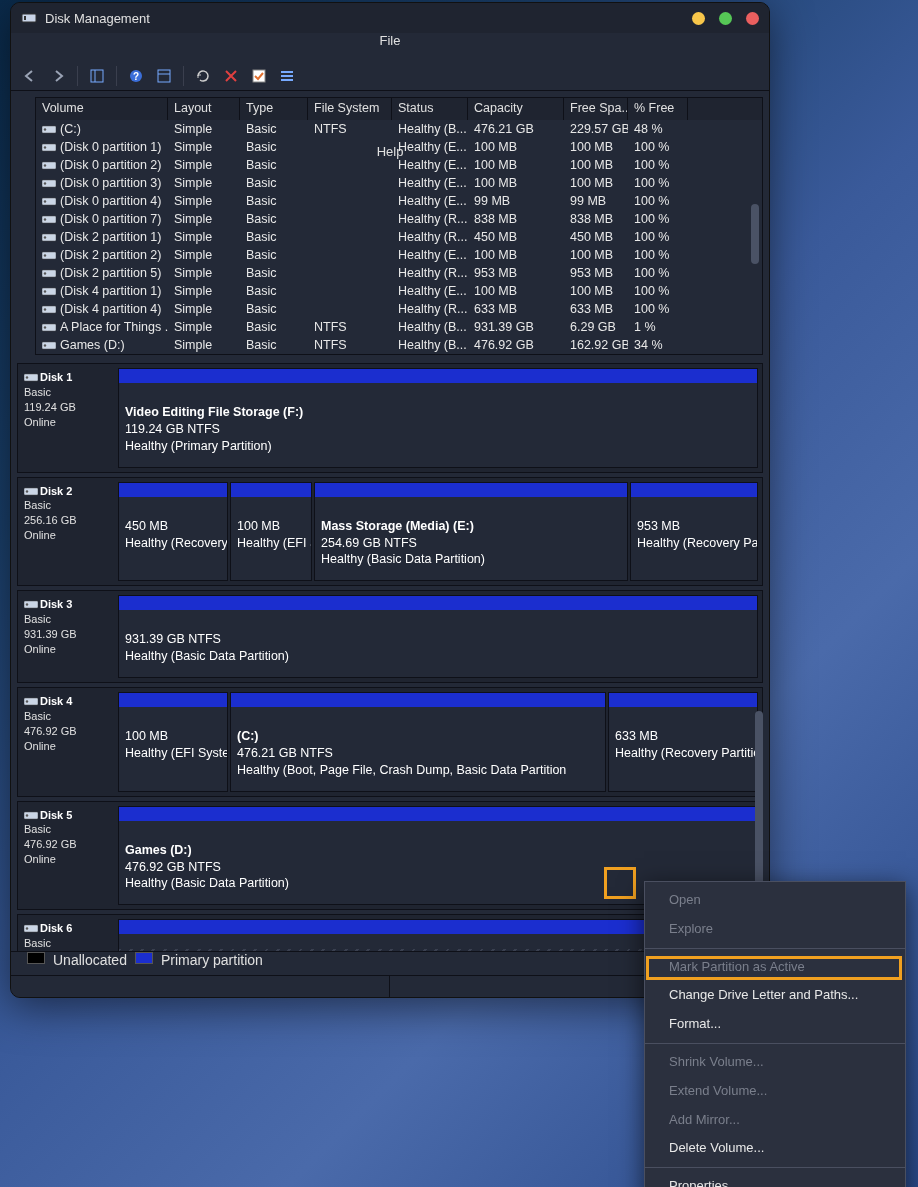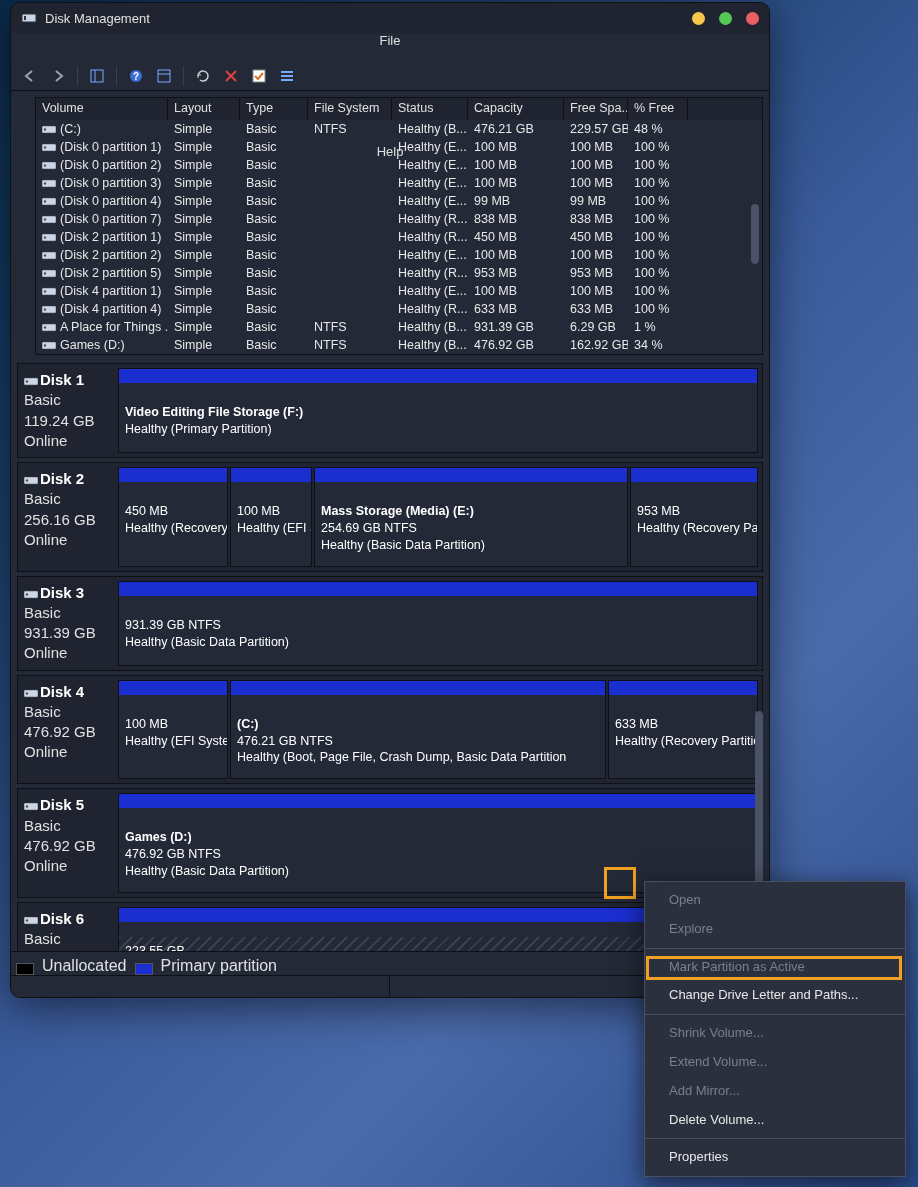--- a/index.html
+++ b/index.html
@@ -55,38 +55,38 @@
     color:#e0e0e0; overflow:hidden; white-space:nowrap;
   }
   .vtrow { display:flex; height:18px; align-items:center; }
   .vtrow .cell { padding:1px 6px; font-size:12.5px; color:#e8e8e8; overflow:hidden; white-space:nowrap; }
   .drive-ico{display:inline-block;width:14px;height:10px;margin-right:4px;position:relative;top:1px;}
   .drive-ico svg{width:14px;height:10px;}
   .c0{width:132px}.c1{width:72px}.c2{width:68px}.c3{width:84px}.c4{width:76px}.c5{width:96px}.c6{width:64px}.c7{width:60px}
   
   .diskarea{flex:1;padding:2px 6px 2px 6px;overflow:hidden;position:relative;}
   .diskrow{display:flex;margin-bottom:4px;border:1px solid #0e1018;background:#1f2430;}
-  .diskinfo{width:100px;padding:6px 6px;font-size:15px;line-height:1.35;}
+  .diskinfo{width:100px;padding:6px 6px;font-size:11px;line-height:1.35;}
   .diskinfo .dname{font-weight:600;color:#fff;}
   .diskinfo .dico{display:inline-block;width:14px;height:10px;margin-right:2px;position:relative;top:1px;}
   .partwrap{flex:1;display:flex;gap:2px;padding:4px 4px 4px 0;}
   .part{
     border:1px solid #0e1018;background:#232937;
     display:flex;flex-direction:column;min-width:0;gap:15px;
   }
   .part .pbar{height:14px;background:#1b2ecf;}
   .part .pbody{padding:6px 6px 12px 6px;font-size:12.5px;line-height:1.35;color:#fff;overflow:hidden;white-space:nowrap;}
   .part .pbody .pname{font-weight:600;}
   .part.hatched .pbody{
     background-image:repeating-linear-gradient(135deg,#3a4050 0,#3a4050 2px,transparent 2px,transparent 8px);
     height:70px;
   }
   .legend{
-    height:24px;display:flex;align-items:flex-end;gap:8px;padding:0 5px;
-    border-top:1px solid #0e1018;font-size:16px;
+    height:24px;display:flex;align-items:flex-start;gap:8px;padding:0 16px;
+    border-top:1px solid #0e1018;font-size:14px;
   }
   .lg-swatch{width:18px;height:12px;border:1px solid #555;}
   .lg-unalloc{background:#000;}
   .lg-primary{background:#1b2ecf;}
   .statusbar{height:22px;border-top:1px solid #0e1018;background:#232937;display:flex;}
   .statusbar>div{border-right:1px solid #0e1018;flex:1;}
   .scrollthumb{position:absolute;right:0;top:106px;height:60px;width:8px;background:#4a5265;border-radius:4px;margin-right:3px;}
   .scrolltrack2{position:absolute;right:6px;top:340px;bottom:30px;width:14px;}
   .scrollthumb2{position:absolute;right:0;top:10px;height:260px;width:8px;background:#4a5265;border-radius:4px;}
   
@@ -381,20 +381,21 @@
               </svg></span>Disk 1</div>
           <div>Basic</div>
           <div>119.24 GB</div>
           <div>Online</div>
         </div>
         <div class="partwrap">
           <div class="part" style="flex: 1 1 0%;">
             <div class="pbar"></div>
             <div class="pbody">
               <div class="pname">Video Editing File Storage  (F:)</div>
+              <div>119.24 GB NTFS</div>
               <div>Healthy (Primary Partition)</div>
             </div>
           </div>
         </div>
       </div>
       <div class="diskrow">
         <div class="diskinfo">
           <div class="dname"><span class="dico"><svg viewBox="0 0 14 10">
                 <rect x="0" y="2" width="14" height="7" rx="1" fill="#cbd6e6" stroke="#444" stroke-width="0.5"></rect>
                 <circle cx="3" cy="5.5" r="1.2" fill="#555"></circle>
@@ -548,20 +549,21 @@
 </div>
 
 <div class="hilite" style="left:604px;top:867px;width:32px;height:32px;"></div>
 
 <div class="ctxmenu" id="ctxmenu">
     <div class="ctxitem dis">Open</div>
     <div class="ctxitem dis">Explore</div>
     <div class="ctxsep"></div>
     <div class="ctxitem dis">Mark Partition as Active</div>
     <div class="ctxitem">Change Drive Letter and Paths...</div>
+    <div class="ctxitem">Format...</div>
     <div class="ctxsep"></div>
     <div class="ctxitem dis">Shrink Volume...</div>
     <div class="ctxitem dis">Extend Volume...</div>
     <div class="ctxitem dis">Add Mirror...</div>
     <div class="ctxitem">Delete Volume...</div>
     <div class="ctxsep"></div>
     <div class="ctxitem">Properties</div>
   </div>
 
 <div class="hilite" style="left:646px;top:956px;width:256px;height:24px;"></div>

